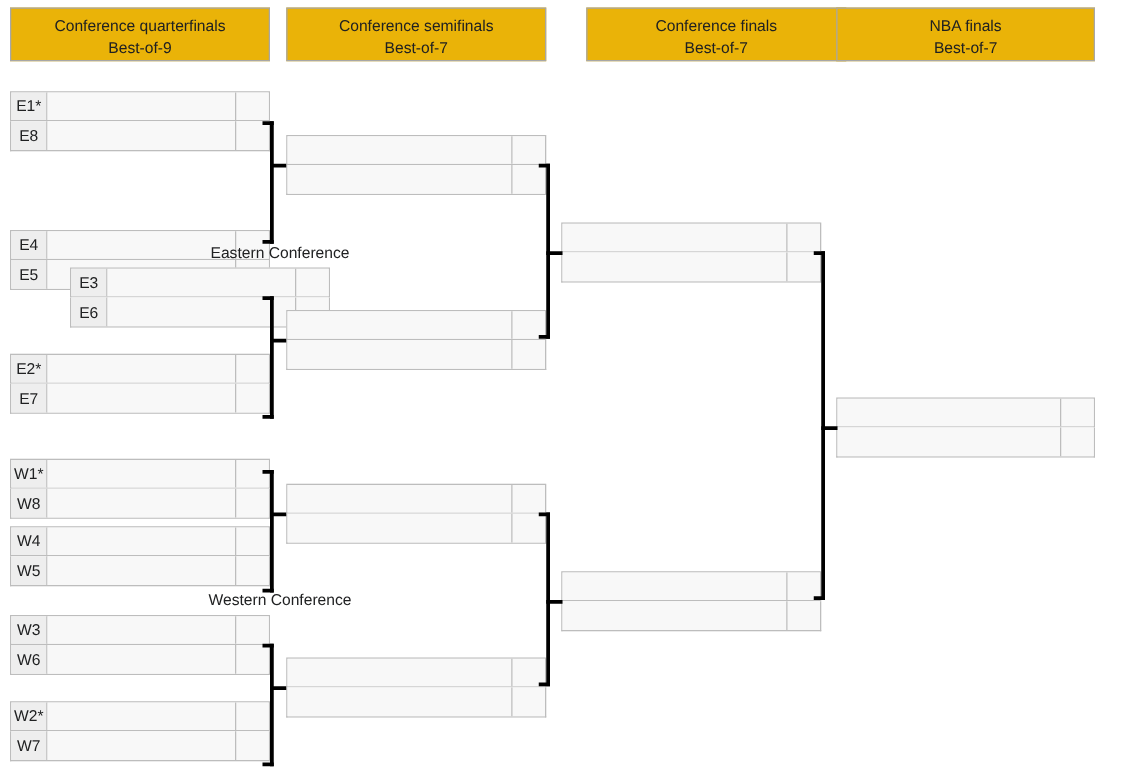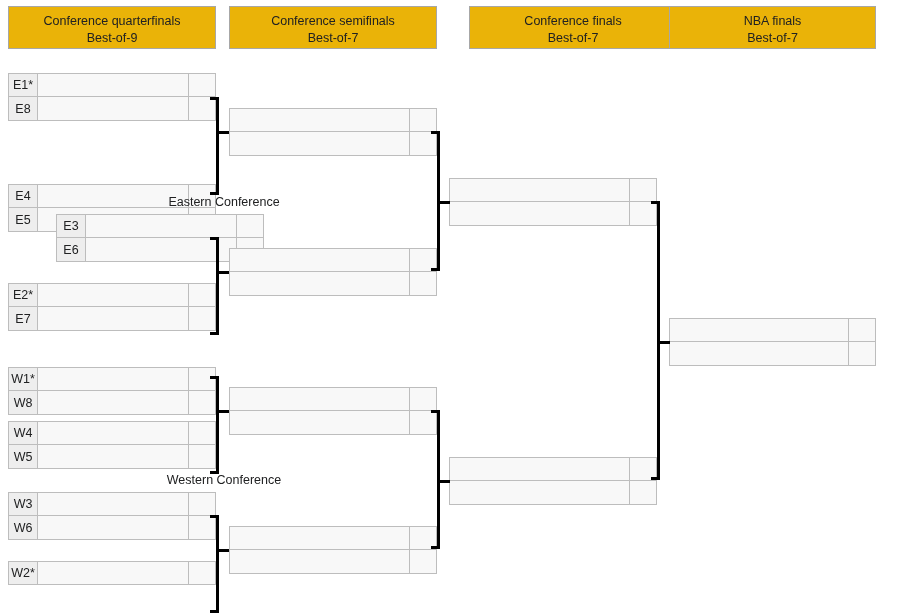--- a/index.html
+++ b/index.html
@@ -229,20 +229,25 @@
     <span class="score"></span>
   </div>
 </div>
 
 <div class="match qf" style="top:561px;">
   <div class="mrow">
     <span class="seed">W2*</span>
     <span class="team"></span>
     <span class="score"></span>
   </div>
+  <div class="mrow">
+    <span class="seed">W7</span>
+    <span class="team"></span>
+    <span class="score"></span>
+  </div>
 </div>
 
 <div class="match sf" style="top:108px;">
   <div class="mrow">
     <span class="team"></span>
     <span class="score"></span>
   </div>
   <div class="mrow">
     <span class="team"></span>
     <span class="score"></span>

